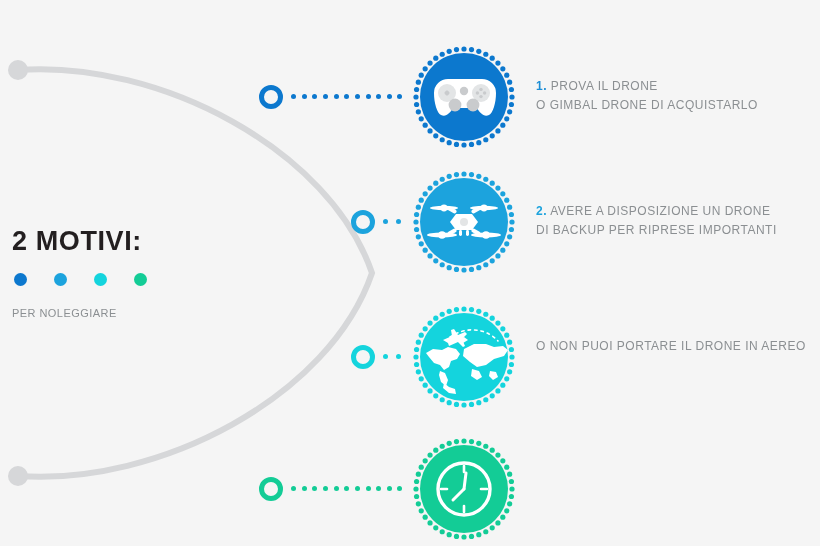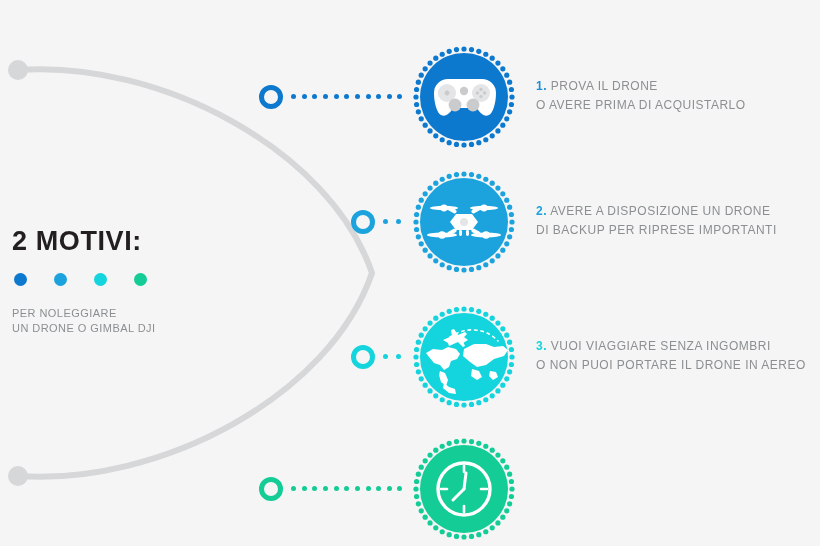--- a/index.html
+++ b/index.html
@@ -157,21 +157,20 @@
   <div id="heading-block">
     <h1 id="main-title" style="color: rgb(35, 31, 32);">2 MOTIVI:</h1>
     <div id="swatch-row">
       <span class="swatch-dot" style="background: rgb(12, 120, 206);"></span>
       <span class="swatch-dot" style="background: rgb(28, 163, 221);"></span>
       <span class="swatch-dot" style="background: rgb(20, 212, 221);"></span>
       <span class="swatch-dot" style="background: rgb(19, 204, 150);"></span>
     </div>
     <p id="subtitle" style="color: rgb(139, 143, 146);">
       <span>PER NOLEGGIARE</span><br>
-      <span>UN DRONE O GIMBAL DJI</span>
     </p>
   </div>
 
   <div id="rows-host">
       <div class="row" style="top: 45px;">
         <div class="node-ring" style="left: 259px; border-color: rgb(12, 120, 206);"></div>
         <div class="connector" style="left: 291px; width: 117px;">
           <i style="left: 0px; background: rgb(12, 120, 206);"></i>
           <i style="left: 10.6px; background: rgb(12, 120, 206);"></i>
           <i style="left: 21.3px; background: rgb(12, 120, 206);"></i>
@@ -238,21 +237,21 @@
       <circle cx="61" cy="43.6" r="1.7" fill="#c9cbcd"></circle>
       <circle cx="57.4" cy="40" r="1.7" fill="#c9cbcd"></circle>
       <circle cx="64.6" cy="40" r="1.7" fill="#c9cbcd"></circle>
       <circle cx="44" cy="38" r="4.2" fill="#c9cbcd"></circle>
       <circle cx="35" cy="52" r="6.4" fill="#c9cbcd"></circle>
       <circle cx="53" cy="52" r="6.4" fill="#c9cbcd"></circle>
     </svg></div>
         </div>
         <div class="caption" style="color: rgb(139, 143, 146); top: 32px;">
           <span class="l1"><span class="num" style="color: rgb(28, 142, 214);">1.</span><span> PROVA IL DRONE</span></span>
-          <span class="l2">O AVERE PRIMA DI ACQUISTARLO</span>
+          <span class="l2">O GIMBAL DRONE DI ACQUISTARLO</span>
         </div>
       </div>
       <div class="row" style="top: 170px;">
         <div class="node-ring" style="left: 351px; border-color: rgb(28, 163, 221);"></div>
         <div class="connector" style="left: 383px; width: 25px;">
           <i style="left: 0px; background: rgb(28, 163, 221);"></i>
           <i style="left: 12.5px; background: rgb(28, 163, 221);"></i>
         </div>
         <div class="badge">
           <div class="badge-ring"><svg viewBox="0 0 104 104" xmlns="http://www.w3.org/2000/svg">
@@ -386,21 +385,20 @@
       </g>
       <g fill="none" stroke="#ffffff" stroke-width="1.6" stroke-linecap="round" stroke-dasharray="2.5 4">
         <path d="M30 24 C 46 13 66 15 78 28"></path>
       </g>
       <g fill="#ffffff">
         <path d="M23 27 l9 -4 l-1 -6 l3 -1 l4 6 l7 -3 l2 2 l-5 5 l3 7 l-2 1 l-5 -5 l-9 4 l-1 -3 z"></path>
       </g>
     </svg></div>
         </div>
         <div class="caption" style="color: rgb(139, 143, 146); top: 32px;">
-          <span class="l1"><span class="num" style="color: rgb(20, 212, 221);">3.</span><span> VUOI VIAGGIARE SENZA INGOMBRI</span></span>
           <span class="l2">O NON PUOI PORTARE IL DRONE IN AEREO</span>
         </div>
       </div>
       <div class="row" style="top: 437px;">
         <div class="node-ring" style="left: 259px; border-color: rgb(19, 204, 150);"></div>
         <div class="connector" style="left: 291px; width: 117px;">
           <i style="left: 0px; background: rgb(19, 204, 150);"></i>
           <i style="left: 10.6px; background: rgb(19, 204, 150);"></i>
           <i style="left: 21.3px; background: rgb(19, 204, 150);"></i>
           <i style="left: 31.9px; background: rgb(19, 204, 150);"></i>

